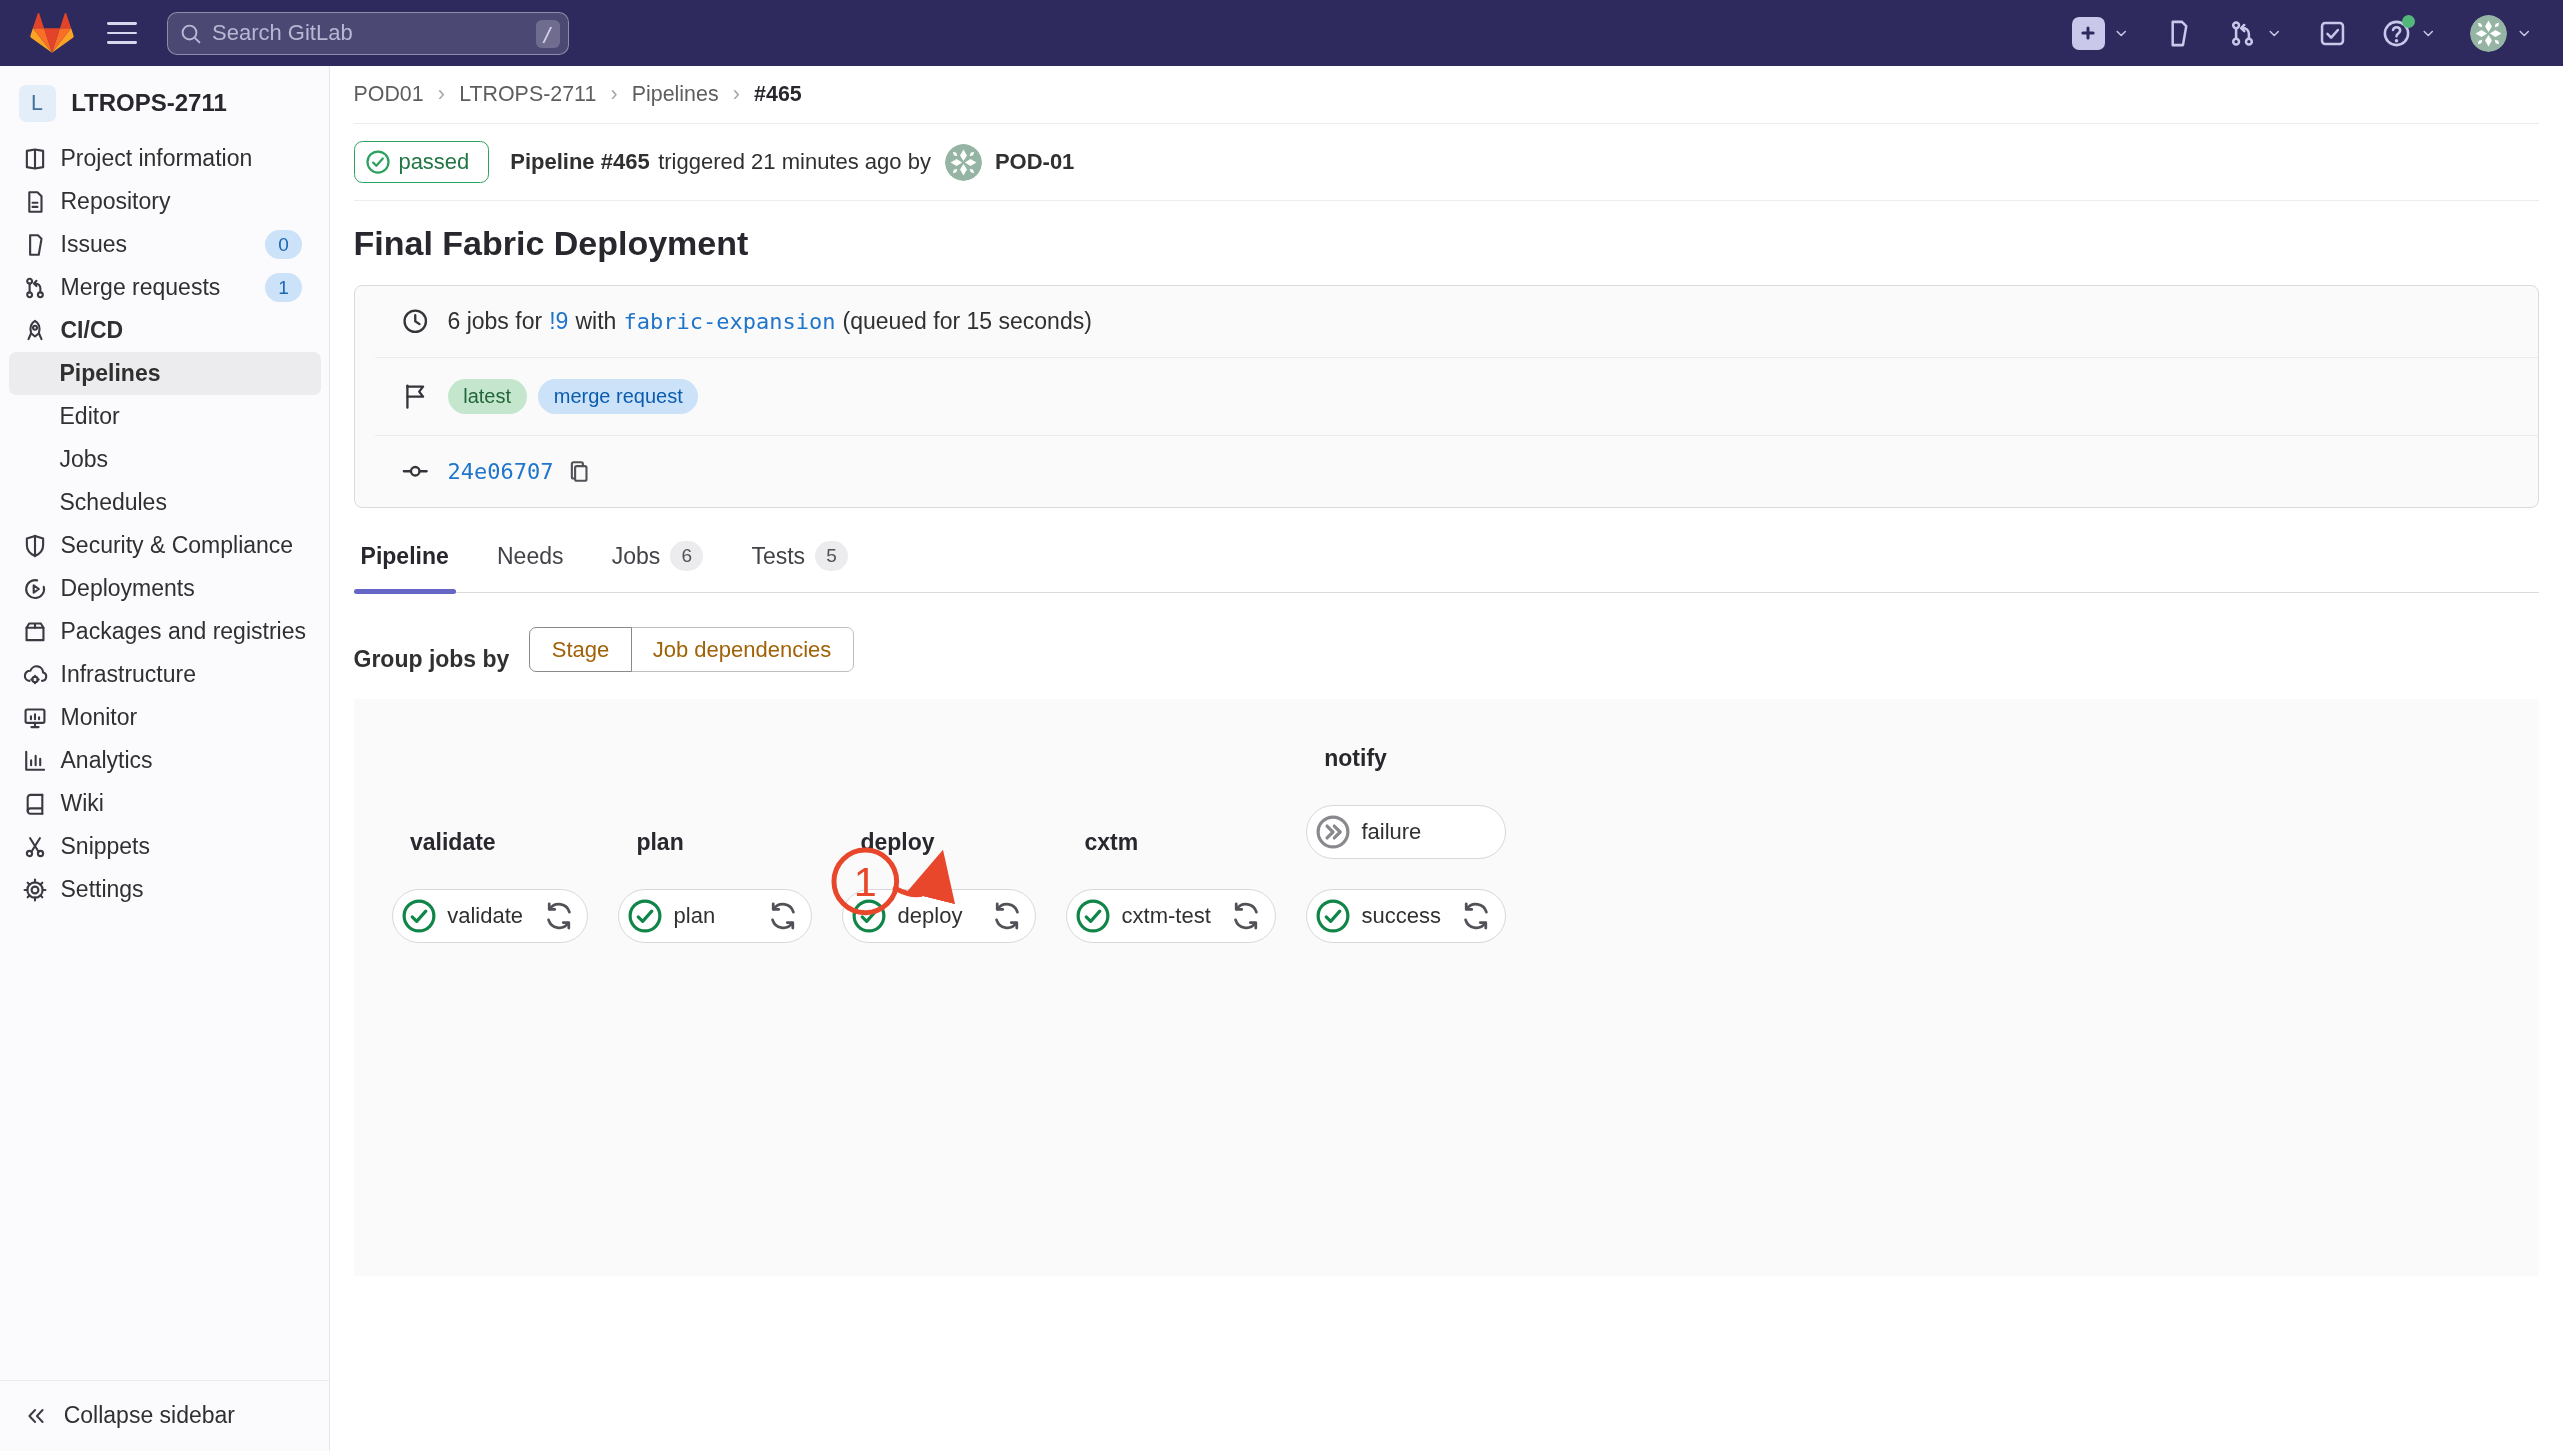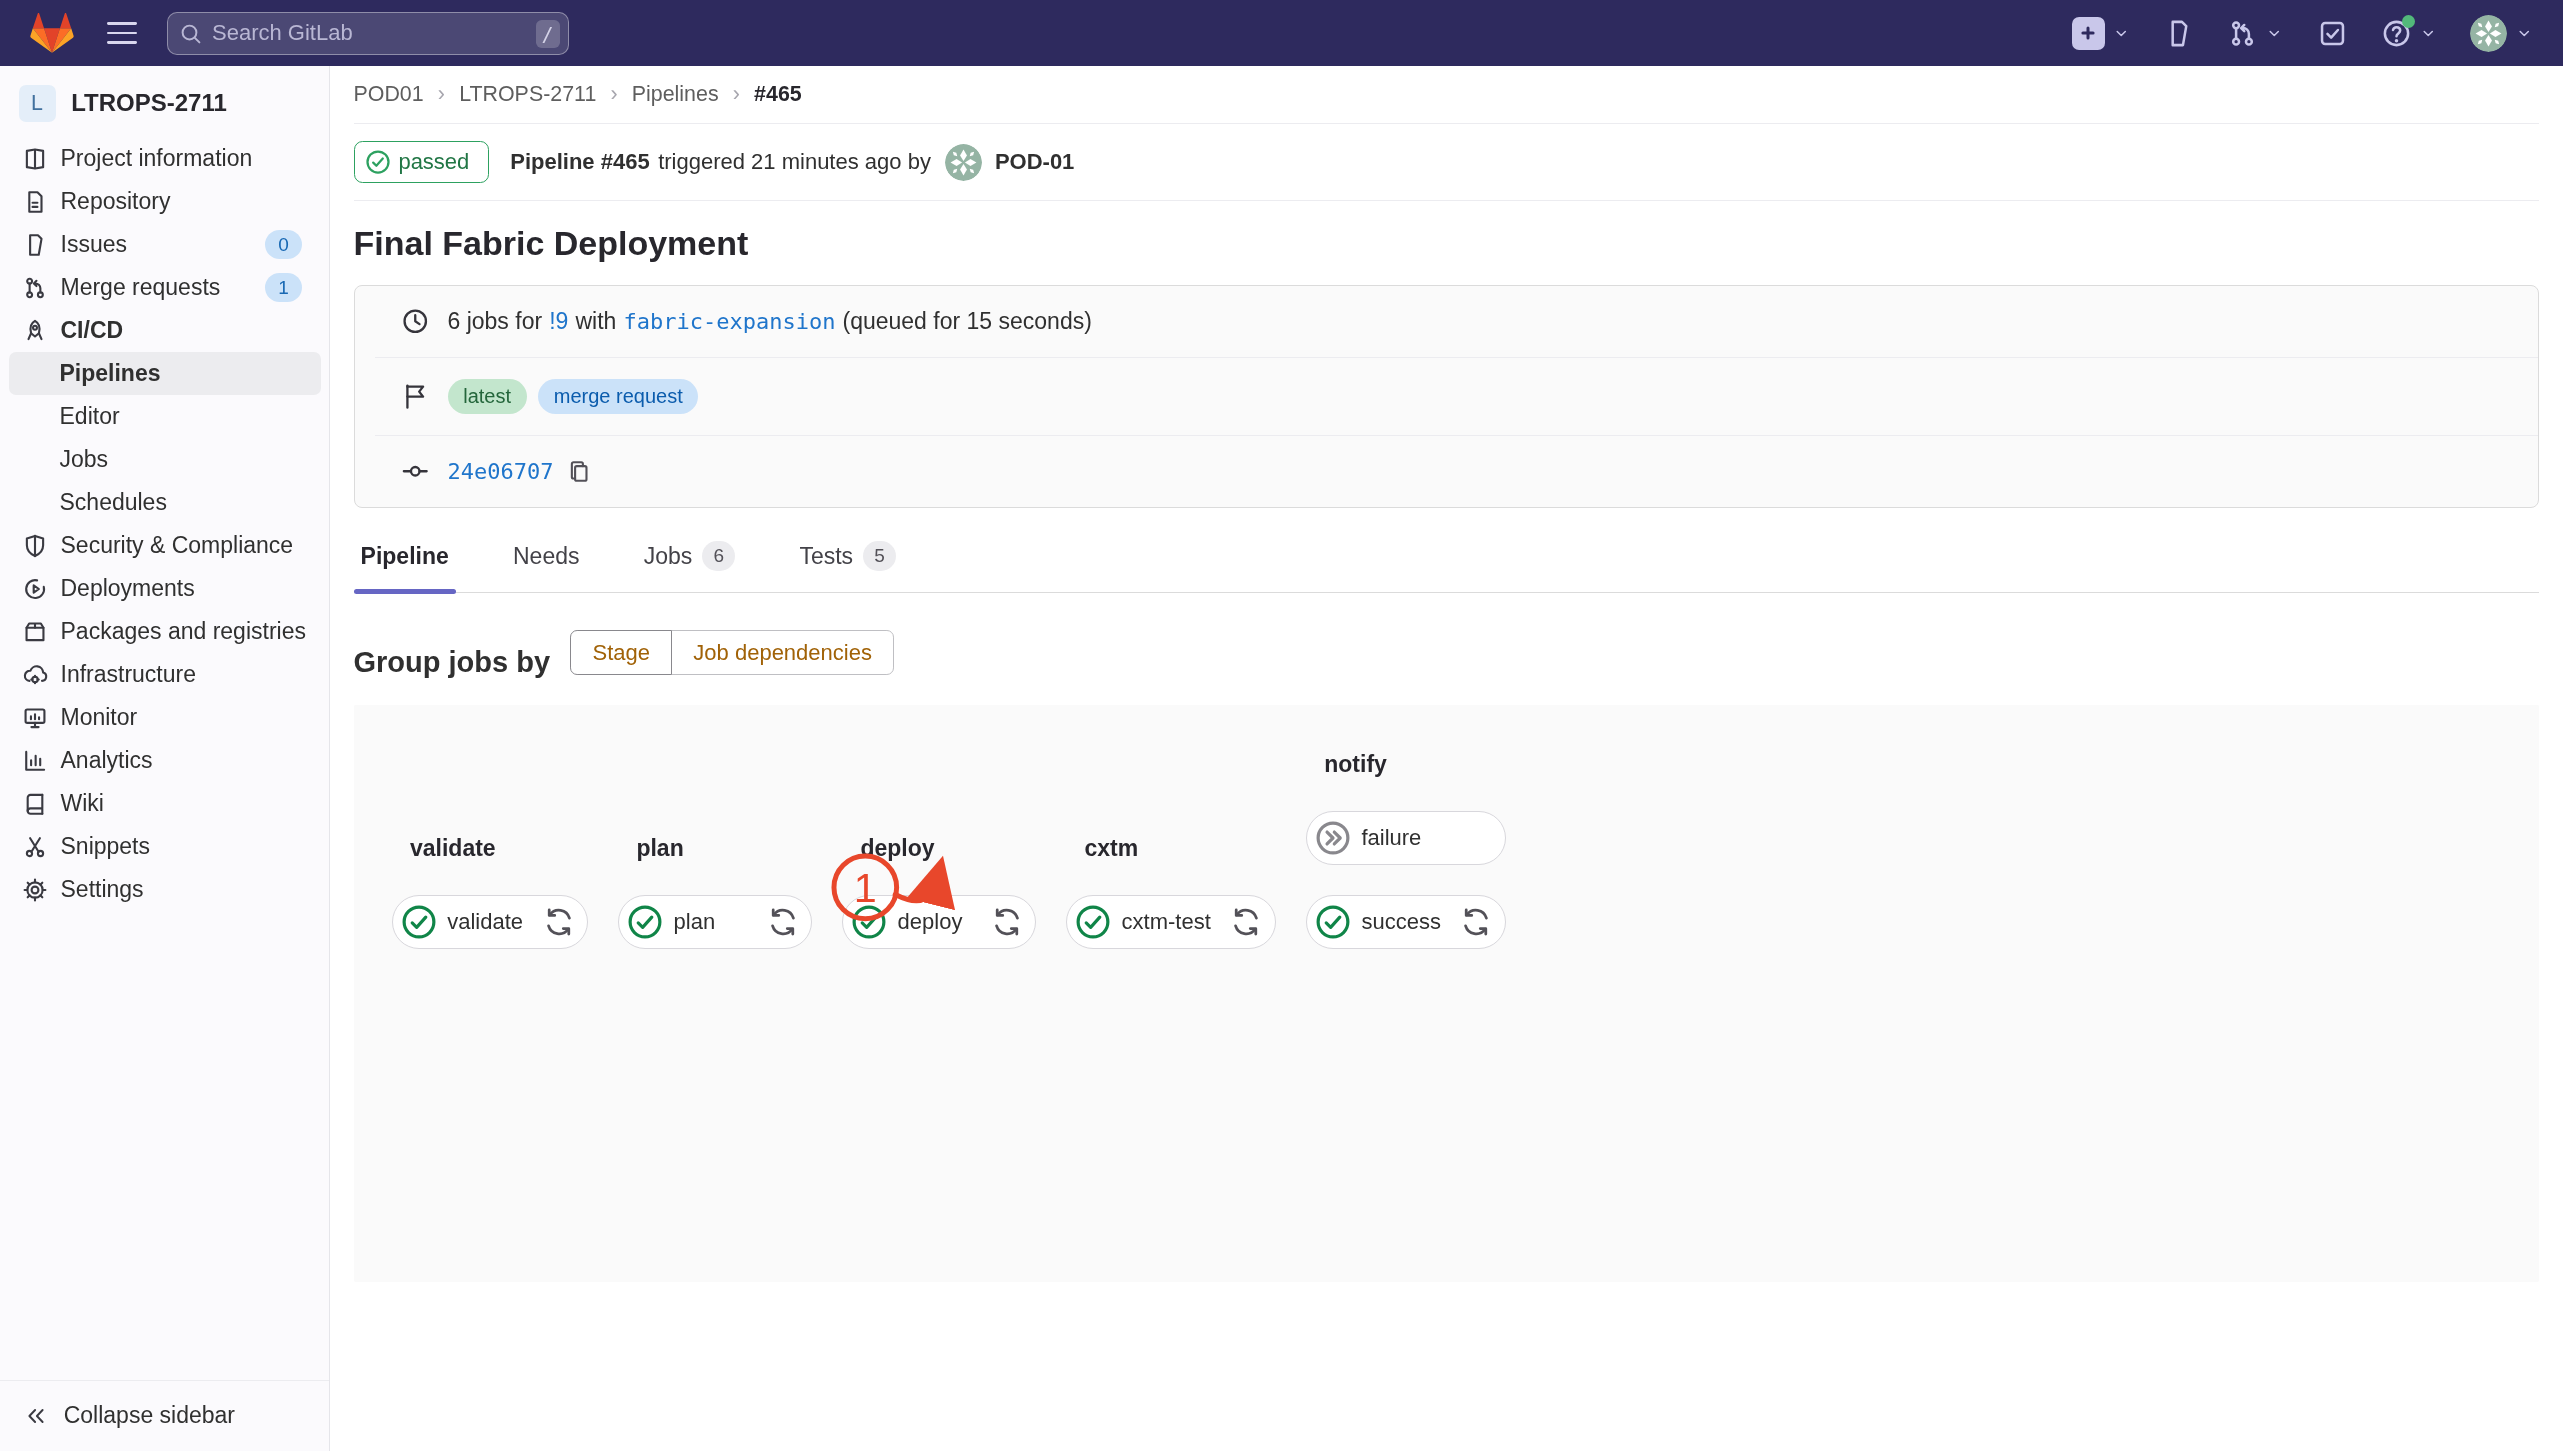--- a/index.html
+++ b/index.html
@@ -86,30 +86,30 @@
   .seg { margin-right:7.1px; }
   a.link { color:#1f75cb; text-decoration:none; cursor:pointer; }
   .mono { font-family:"DejaVu Sans Mono",monospace; font-size:22px; }
   .pill { border-radius:711px; padding:5.7px 15.7px; font-size:20px; margin-right:11.4px; cursor:pointer; }
   .pill.green { background:#c3e6cd; color:#24663b; }
   .pill.blue { background:#cbe2f9; color:#0b5cad; }
   .copy-ic { width:26px; height:26px; color:#535158; margin-left:13px; cursor:pointer; }
   .copy-ic svg { width:100%; height:100%; }
 
   
-  .tabs { margin-top:30px; display:flex; gap:50px; border-bottom:0.7px solid #dbdbdb; }
+  .tabs { margin-top:30px; display:flex; gap:34px; border-bottom:0.7px solid #dbdbdb; }
   .tab { position:relative; padding:2.8px 7.1px 21.4px; font-size:23px; color:#434248; display:flex; align-items:center; gap:10px; cursor:pointer; }
   .tab.active { color:#28272d; font-weight:bold; }
   .tab.active::after { content:""; position:absolute; left:0; right:0; bottom:-1.4px; height:5px; border-radius:2.8px; background:#6666c4; }
   .tab .tab-badge { background:#ececef; color:#535158; border-radius:711px; min-width:33px; height:30px; padding:0 8.5px;
                     font-size:19px; font-weight:normal; display:flex; align-items:center; justify-content:center; }
 
   
   .group-row { margin-top:33px; display:flex; align-items:center; }
-  .group-label { font-size:29px; font-weight:bold; margin-right:20px;margin-top:20px; }
+  .group-label { font-size:23px; font-weight:bold; margin-right:20px;margin-top:20px; }
   .seg-group { display:inline-flex; }
   .seg-btn { background:#fff; border:1.4px solid #bfbfc3; font:22px "Liberation Sans",sans-serif; color:#a16207;
              padding:8.5px 21.4px; cursor:pointer; }
   .seg-btn:first-child { border-radius:7.1px 0 0 7.1px; }
   .seg-btn:last-child { border-radius:0 7.1px 7.1px 0; margin-left:-1.4px; }
   .seg-btn.selected { border-color:#89888d; position:relative; z-index:1; }
 
   
   .graph { position:relative; margin-top:26px; background:#fafafa; height:577px; padding:30px 0 0 38px; border-radius:1.4px; }
   .stages { display:flex; gap:30px; align-items:flex-end; }

